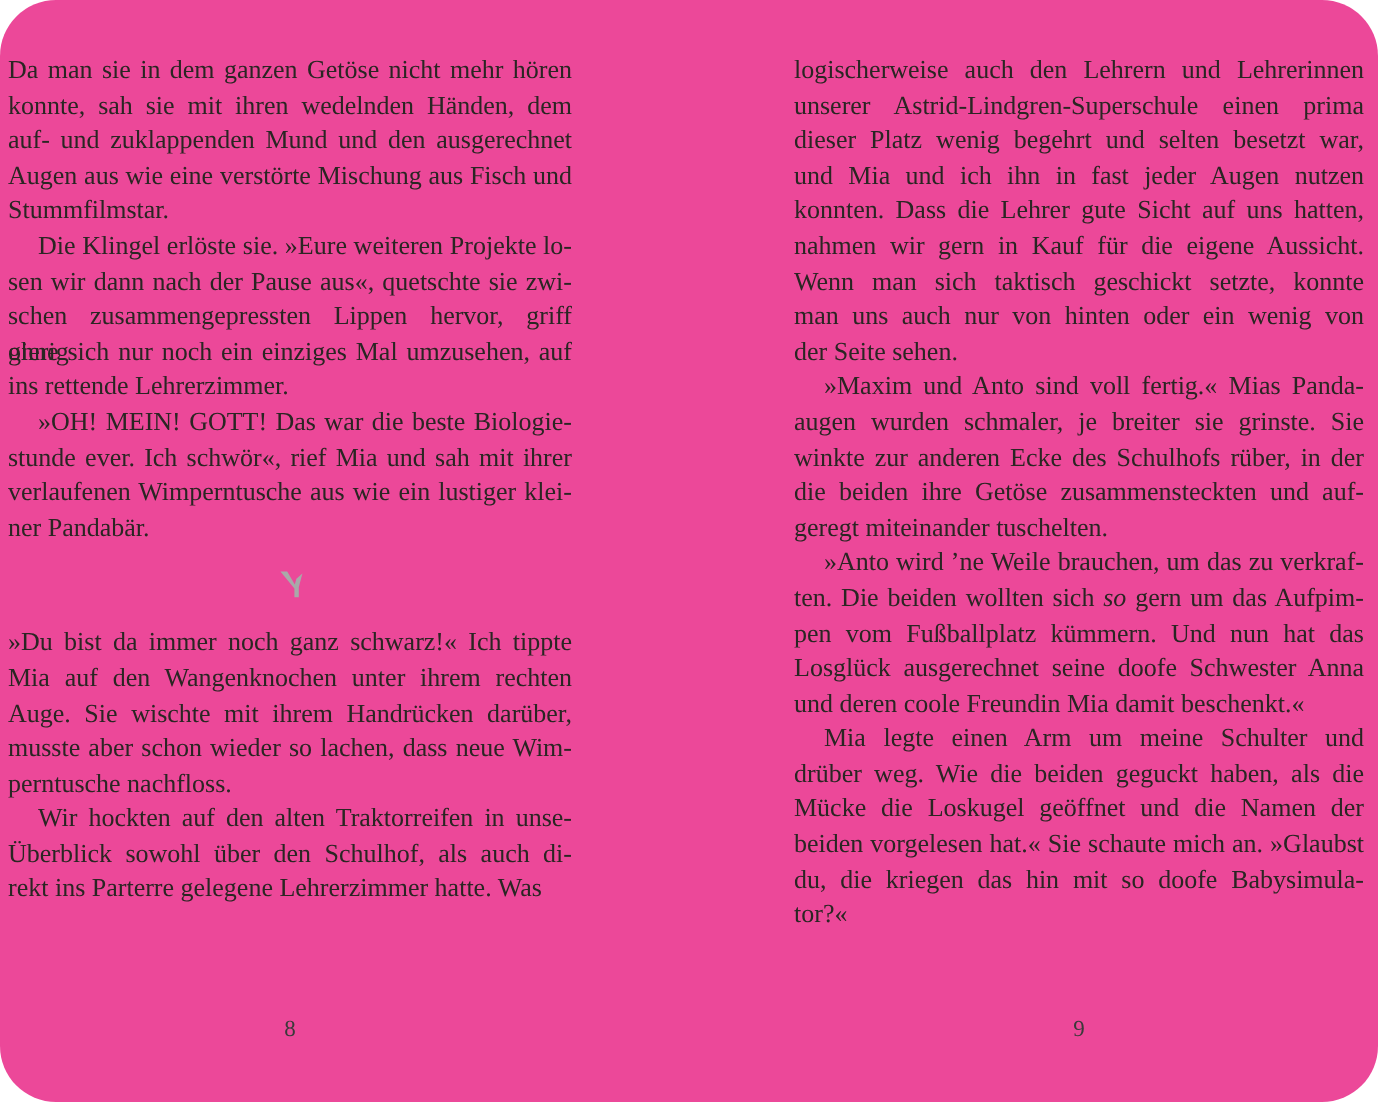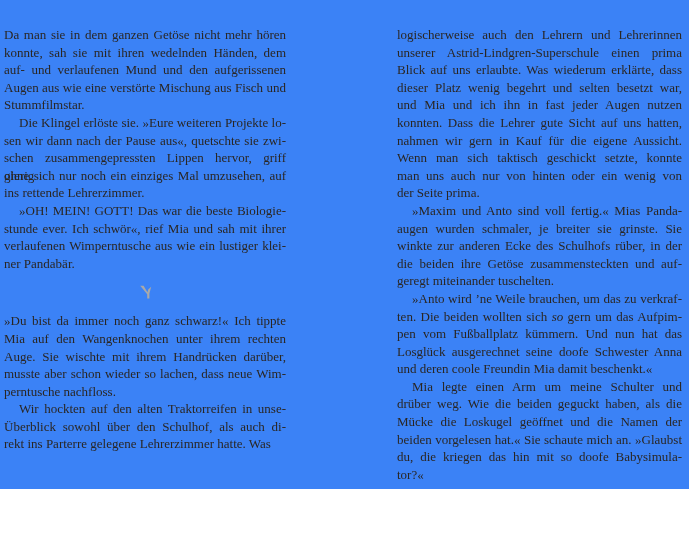--- a/index.html
+++ b/index.html
@@ -1,23 +1,24 @@
 <!DOCTYPE html>
 <html lang="de"><head>
 <meta charset="utf-8">
 <style>
   html, body { margin: 0; padding: 0; background: #ffffff; }
   #spread {
     position: relative;
     width: 689px;
-    height: 489px;
-    background: #3b82f6;
+    height: 551px;
+    background: #ec4899;
     overflow: hidden;
     font-family: "Liberation Serif", "DejaVu Serif", serif;
     color: #2a2623;
+    border-radius: 28px;
   }
   .page-text {
     position: absolute;
     top: 26px;
     font-size: 13px;
     line-height: 17.6px;
   }
   #left-page-text  { left: 4px;   width: 282px; }
   #right-page-text { left: 397px; width: 285px; }
   .para { margin: 0; }
@@ -50,21 +51,21 @@
   #right-pagenum { left: 397px; width: 285px; }
 </style>
 </head>
 <body>
 
 <div id="spread">
   <div id="left-page-text" class="page-text">
       <div class="para">
         <div class="line" style=""><span>Da man sie in dem ganzen Getöse nicht mehr hören</span></div>
         <div class="line" style=""><span>konnte, sah sie mit ihren wedelnden Händen, dem</span></div>
-        <div class="line" style=""><span>auf- und verlaufenen Mund und den aufgerissenen</span></div>
+        <div class="line" style=""><span>auf- und zuklappenden Mund und den ausgerechnet</span></div>
         <div class="line" style=""><span>Augen aus wie eine verstörte Mischung aus Fisch und</span></div>
         <div class="line last" style=""><span>Stummfilmstar.</span></div>
       </div>
       <div class="para indent">
         <div class="line" style=""><span>Die Klingel erlöste sie. »Eure weiteren Projekte lo-</span></div>
         <div class="line" style=""><span>sen wir dann nach der Pause aus«, quetschte sie zwi-</span></div>
         <div class="line" style=""><span>schen zusammengepressten Lippen hervor, griff gierig</span></div>
         <div class="line" style=""><span>ohne sich nur noch ein einziges Mal umzusehen, auf</span></div>
         <div class="line last" style=""><span>ins rettende Lehrerzimmer.</span></div>
       </div>
@@ -91,28 +92,27 @@
       <div class="para indent">
         <div class="line" style=""><span>Wir hockten auf den alten Traktorreifen in unse-</span></div>
         <div class="line" style=""><span>Überblick sowohl über den Schulhof, als auch di-</span></div>
         <div class="line last" style=""><span>rekt ins Parterre gelegene Lehrerzimmer hatte. Was</span></div>
       </div>
     </div>
   <div id="right-page-text" class="page-text">
       <div class="para">
         <div class="line" style=""><span>logischerweise auch den Lehrern und Lehrerinnen</span></div>
         <div class="line" style=""><span>unserer Astrid-Lindgren-Superschule einen prima</span></div>
-        <div class="line" style=""><span>Blick auf uns erlaubte. Was wiederum erklärte, dass</span></div>
         <div class="line" style=""><span>dieser Platz wenig begehrt und selten besetzt war,</span></div>
         <div class="line" style=""><span>und Mia und ich ihn in fast jeder Augen nutzen</span></div>
         <div class="line" style=""><span>konnten. Dass die Lehrer gute Sicht auf uns hatten,</span></div>
         <div class="line" style=""><span>nahmen wir gern in Kauf für die eigene Aussicht.</span></div>
         <div class="line" style=""><span>Wenn man sich taktisch geschickt setzte, konnte</span></div>
         <div class="line" style=""><span>man uns auch nur von hinten oder ein wenig von</span></div>
-        <div class="line last" style=""><span>der Seite prima.</span></div>
+        <div class="line last" style=""><span>der Seite sehen.</span></div>
       </div>
       <div class="para indent">
         <div class="line" style=""><span>»Maxim und Anto sind voll fertig.« Mias Panda-</span></div>
         <div class="line" style=""><span>augen wurden schmaler, je breiter sie grinste. Sie</span></div>
         <div class="line" style=""><span>winkte zur anderen Ecke des Schulhofs rüber, in der</span></div>
         <div class="line" style=""><span>die beiden ihre Getöse zusammensteckten und auf-</span></div>
         <div class="line last" style=""><span>geregt miteinander tuschelten.</span></div>
       </div>
       <div class="para indent">
         <div class="line" style=""><span>»Anto wird ’ne Weile brauchen, um das zu verkraf-</span></div>

